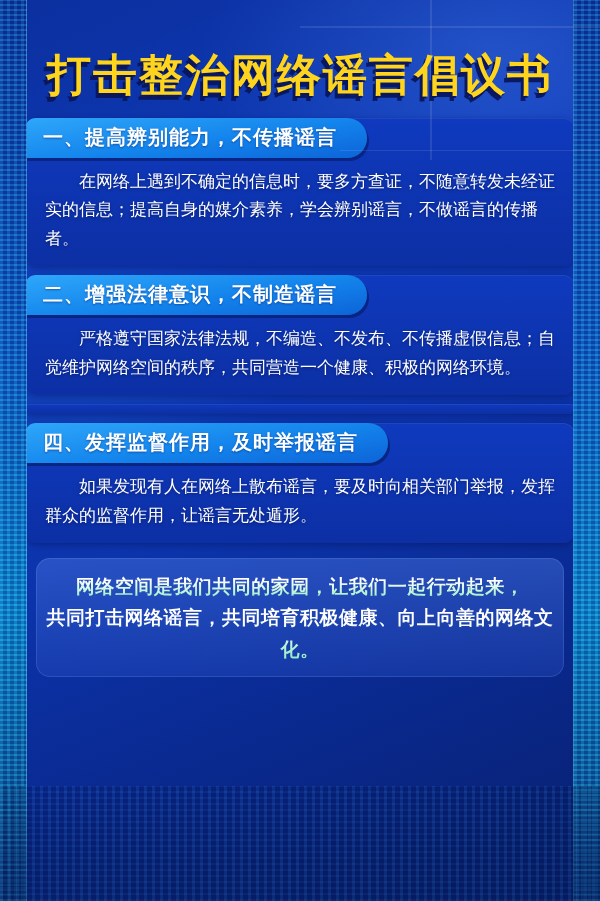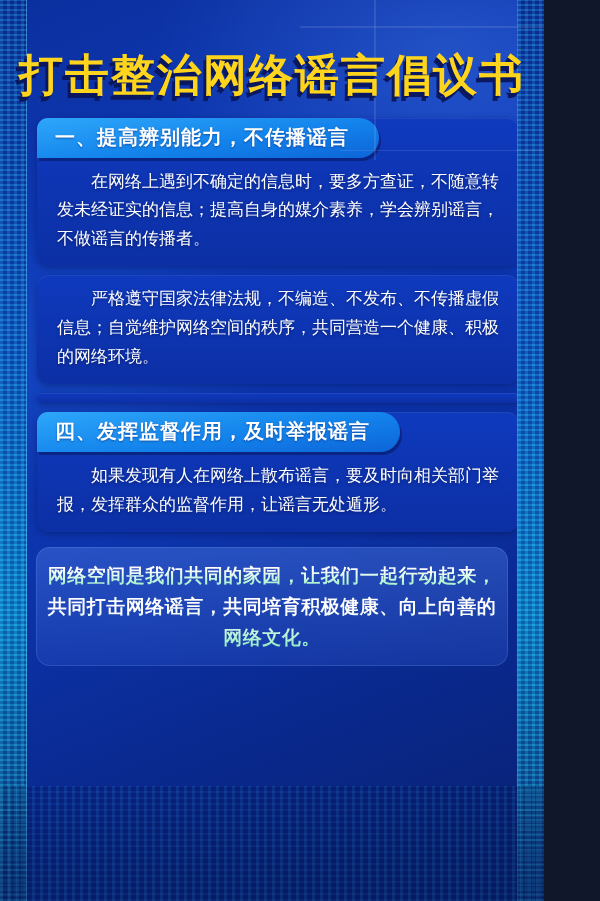--- a/index.html
+++ b/index.html
@@ -1,17 +1,17 @@
 <!DOCTYPE html>
 <html><head>
 <meta charset="utf-8">
 <style>
   html,body{margin:0;padding:0;background:#10172b;}
   .poster{
-    position:relative;width:544px;height:901px;overflow:hidden;
+    position:relative;width:600px;height:901px;overflow:hidden;
     font-family:"Liberation Sans","DejaVu Sans",sans-serif;
     background:
       radial-gradient(420px 260px at 82% 6%, rgba(90,150,255,.28), rgba(0,0,0,0) 70%),
       radial-gradient(300px 200px at 12% 40%, rgba(40,110,230,.25), rgba(0,0,0,0) 70%),
       linear-gradient(158deg,#0b2f9e 0%,#0e3ab8 28%,#0c34ac 52%,#0a2a92 72%,#071f6c 100%);
   }
   
   .strip{
     position:absolute;top:0;bottom:0;width:26px;opacity:.95;
     background:
@@ -38,21 +38,21 @@
     font-size:44px;font-weight:900;letter-spacing:2px;color:#ffd41c;
     text-shadow:-3px 5px 0 rgba(9,22,92,.95), -1px 2px 0 rgba(9,22,92,.9);
     line-height:1.4;white-space:nowrap;
   }
   
   .intro{
     margin:16px 28px 0;color:#ffffff;font-size:17px;font-weight:700;
     line-height:1.72;text-indent:2em;text-shadow:0 1px 3px rgba(0,10,60,.5);
   }
   
-  .sections{margin-top:12px;margin-left:12px;}
+  .sections{margin-top:12px;}
   .section{
     margin:9px 25px 0;border-radius:12px;
     background:linear-gradient(180deg,#0f3abe 0%,#0c2fa4 100%);
     box-shadow:inset 0 1px 0 rgba(255,255,255,.07), 0 2px 6px rgba(3,12,60,.35);
     padding-bottom:10px;
   }
   .pill{
     display:inline-block;padding:6px 30px 7px 18px;
     font-size:20px;font-weight:900;color:#ffffff;letter-spacing:1px;
     background:linear-gradient(172deg,#2ea7fa 0%,#1384ec 55%,#0d64d8 100%);
@@ -95,20 +95,21 @@
 
 
   <div class="sections">
 
     <div class="section">
       <div class="pill">一、提高辨别能力，不传播谣言</div>
       <div class="section-body">在网络上遇到不确定的信息时，要多方查证，不随意转发未经证实的信息；提高自身的媒介素养，学会辨别谣言，不做谣言的传播者。</div>
     </div>
 
     <div class="section">
+      <div class="pill">二、增强法律意识，不制造谣言</div>
       <div class="section-body">严格遵守国家法律法规，不编造、不发布、不传播虚假信息；自觉维护网络空间的秩序，共同营造一个健康、积极的网络环境。</div>
     </div>
 
     <div class="section">
     </div>
 
     <div class="section">
       <div class="pill">四、发挥监督作用，及时举报谣言</div>
       <div class="section-body">如果发现有人在网络上散布谣言，要及时向相关部门举报，发挥群众的监督作用，让谣言无处遁形。</div>
     </div>

